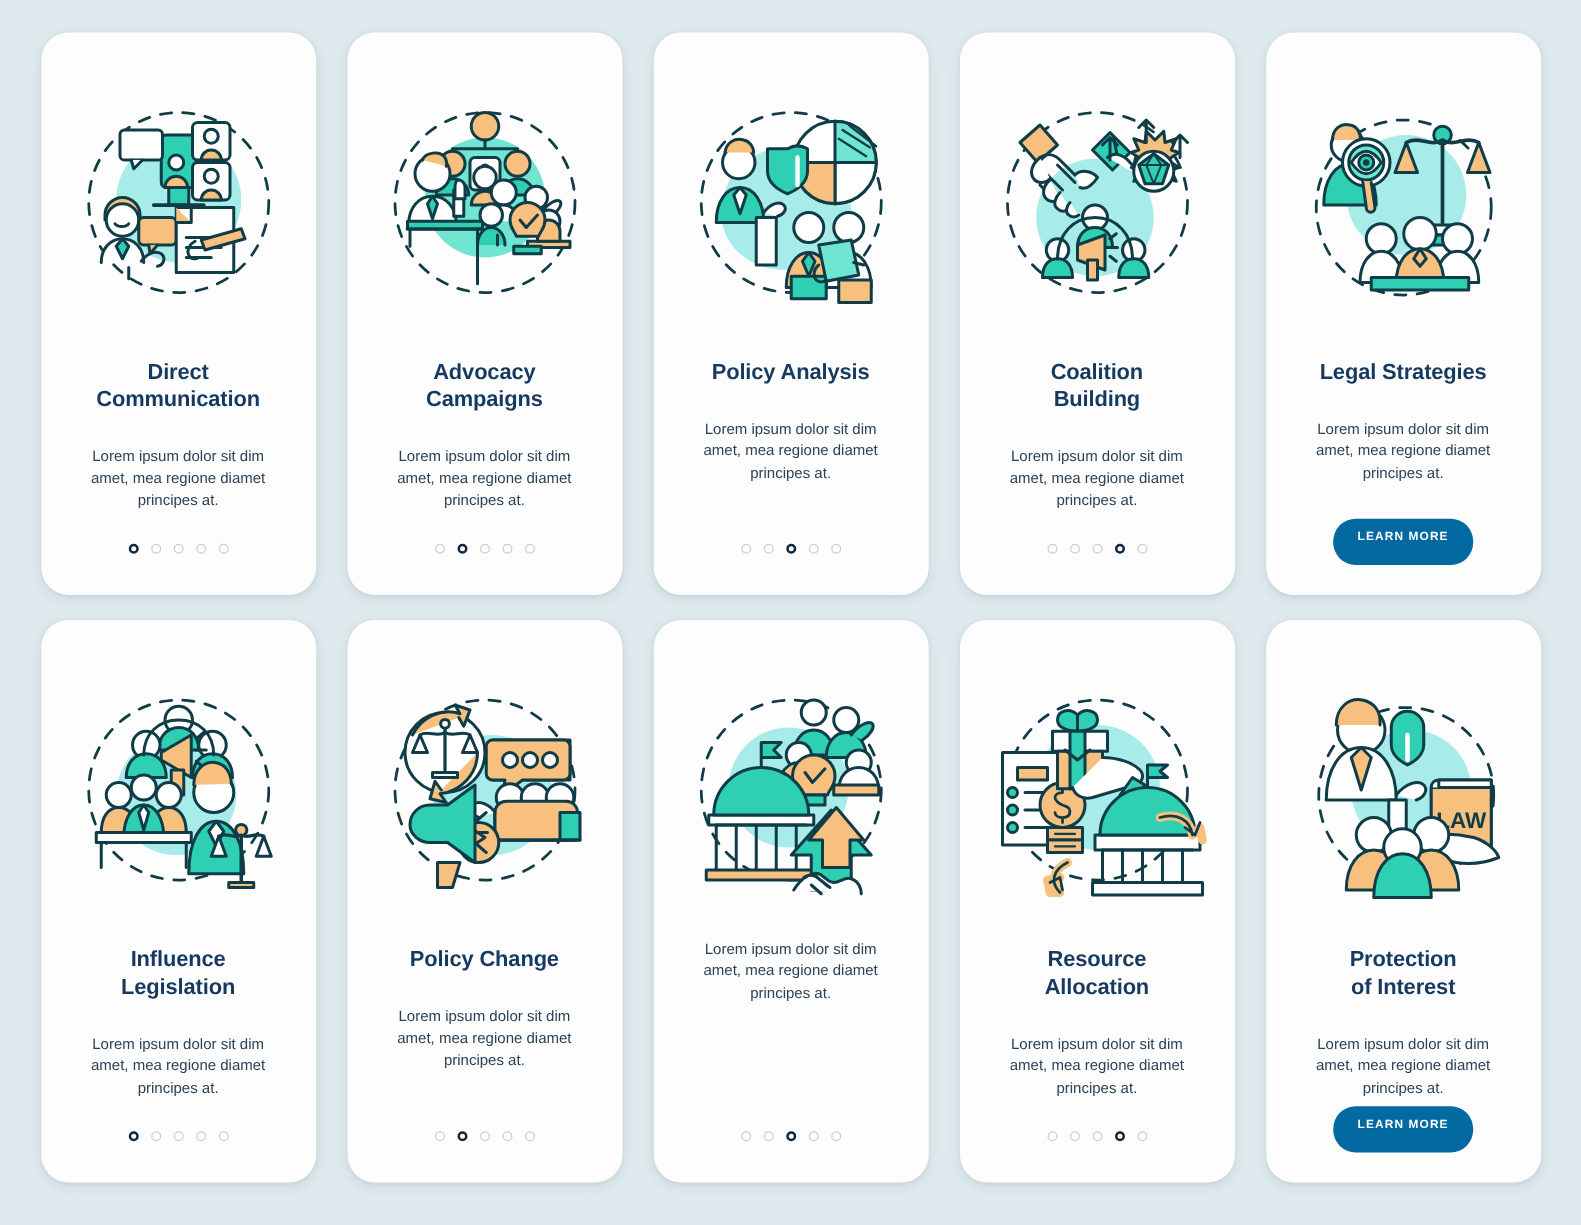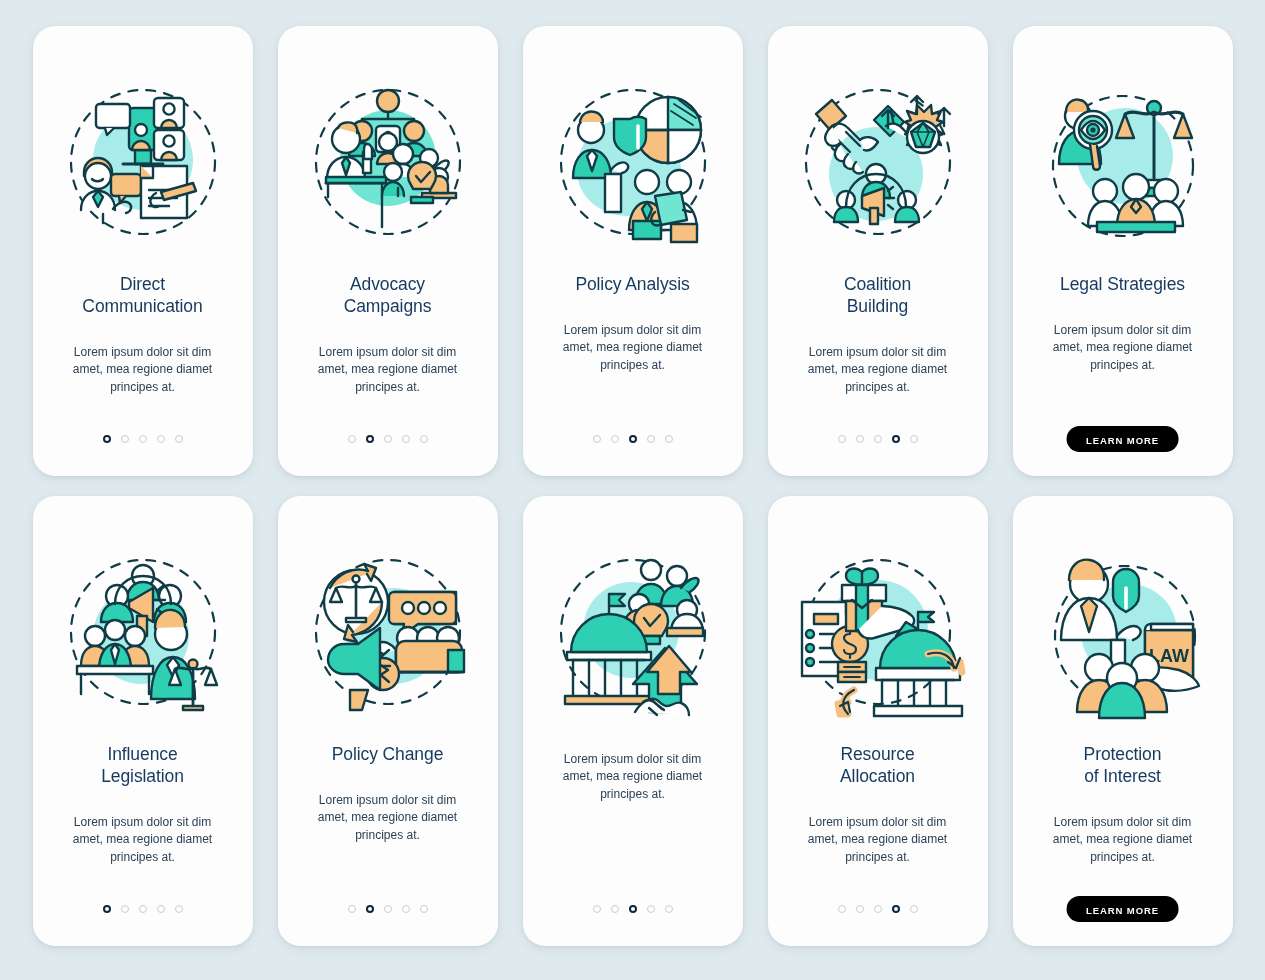--- a/index.html
+++ b/index.html
@@ -31,23 +31,23 @@
     position: relative;
   }
   .illo {
     margin-top: 48px;
     width: 180px;
     height: 180px;
     flex: none;
   }
   .illo svg { display: block; width: 180px; height: 180px; }
   .card-title {
-    margin-top: 19px;
+    margin-top: 32px;
     font-size: 17.5px;
-    font-weight: normal;
+    font-weight: bold;
     line-height: 1.26;
     text-align: center;
     color: #163a5f;
     letter-spacing: -0.1px;
     padding: 0 14px;
     white-space: pre-line;
   }
   .card-body {
     margin-top: 27px;
     font-size: 12px;
@@ -72,25 +72,25 @@
     background: transparent;
   }
   .dot.active {
     border: 2.6px solid #10263d;
   }
   .learn-btn {
     position: absolute;
     bottom: 24px;
     left: 50%;
     transform: translateX(-50%);
-    background: #000000;
+    background: #0369a1;
     color: #ffffff;
     border: none;
     border-radius: 18px;
-    padding: 9px 20px 6px 20px;
+    padding: 9px 20px 17px 20px;
     font-size: 9.5px;
     font-weight: bold;
     letter-spacing: 0.9px;
     font-family: "Liberation Sans", sans-serif;
     cursor: pointer;
     white-space: nowrap;
   }
 </style>
 </head>
 <body>

